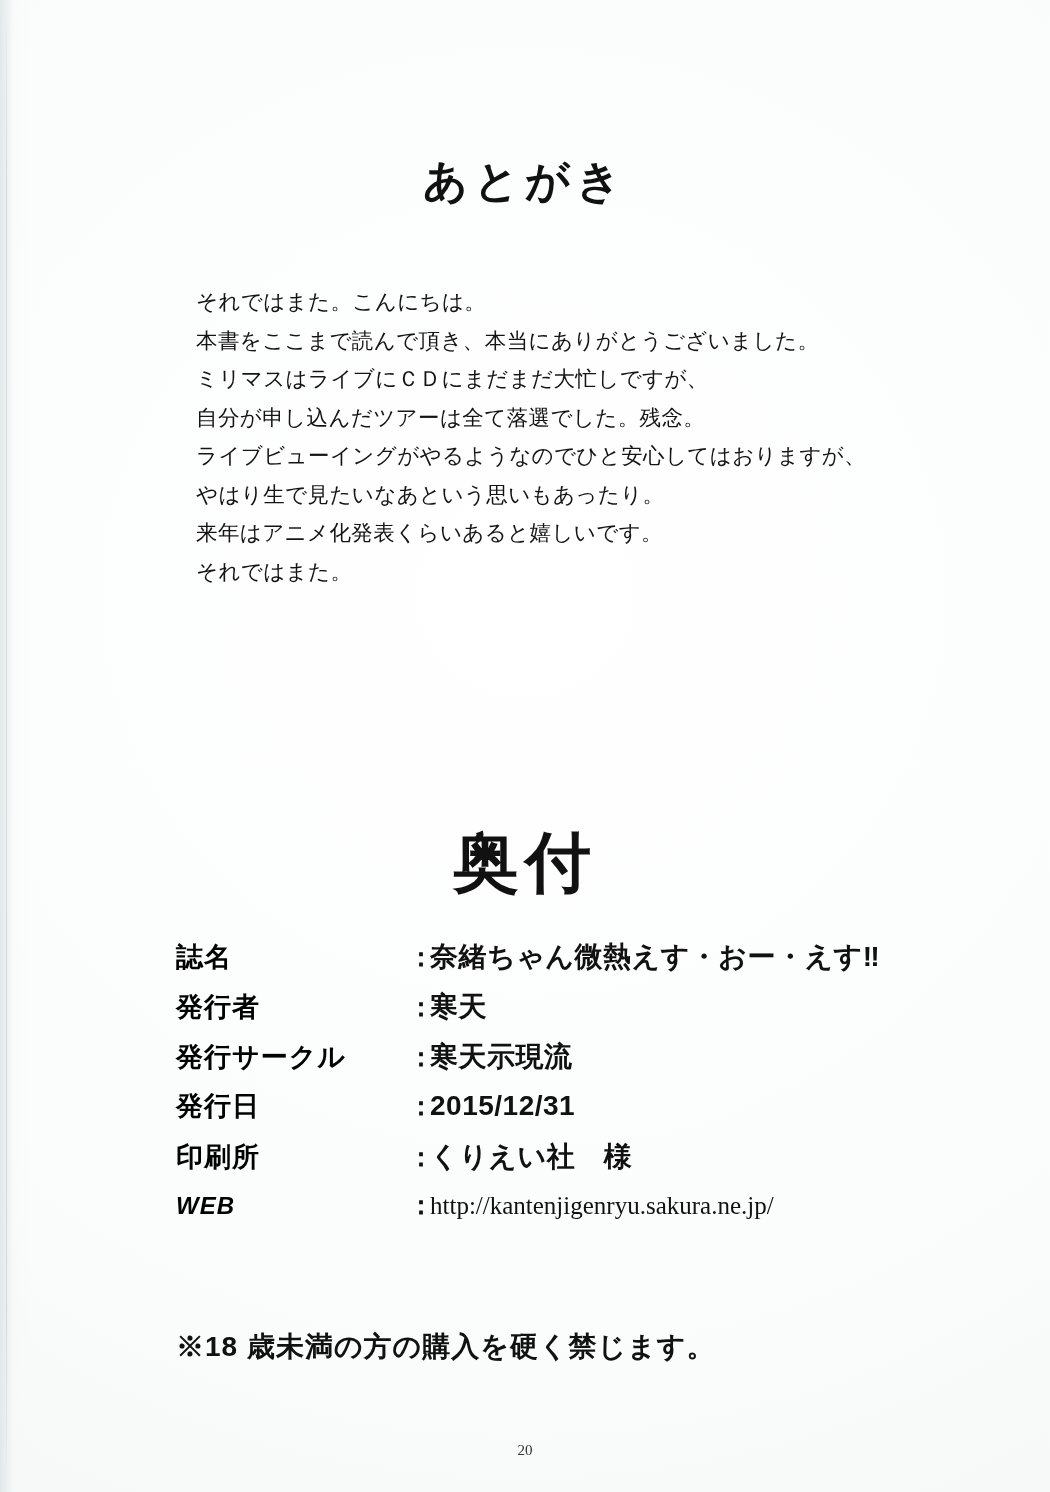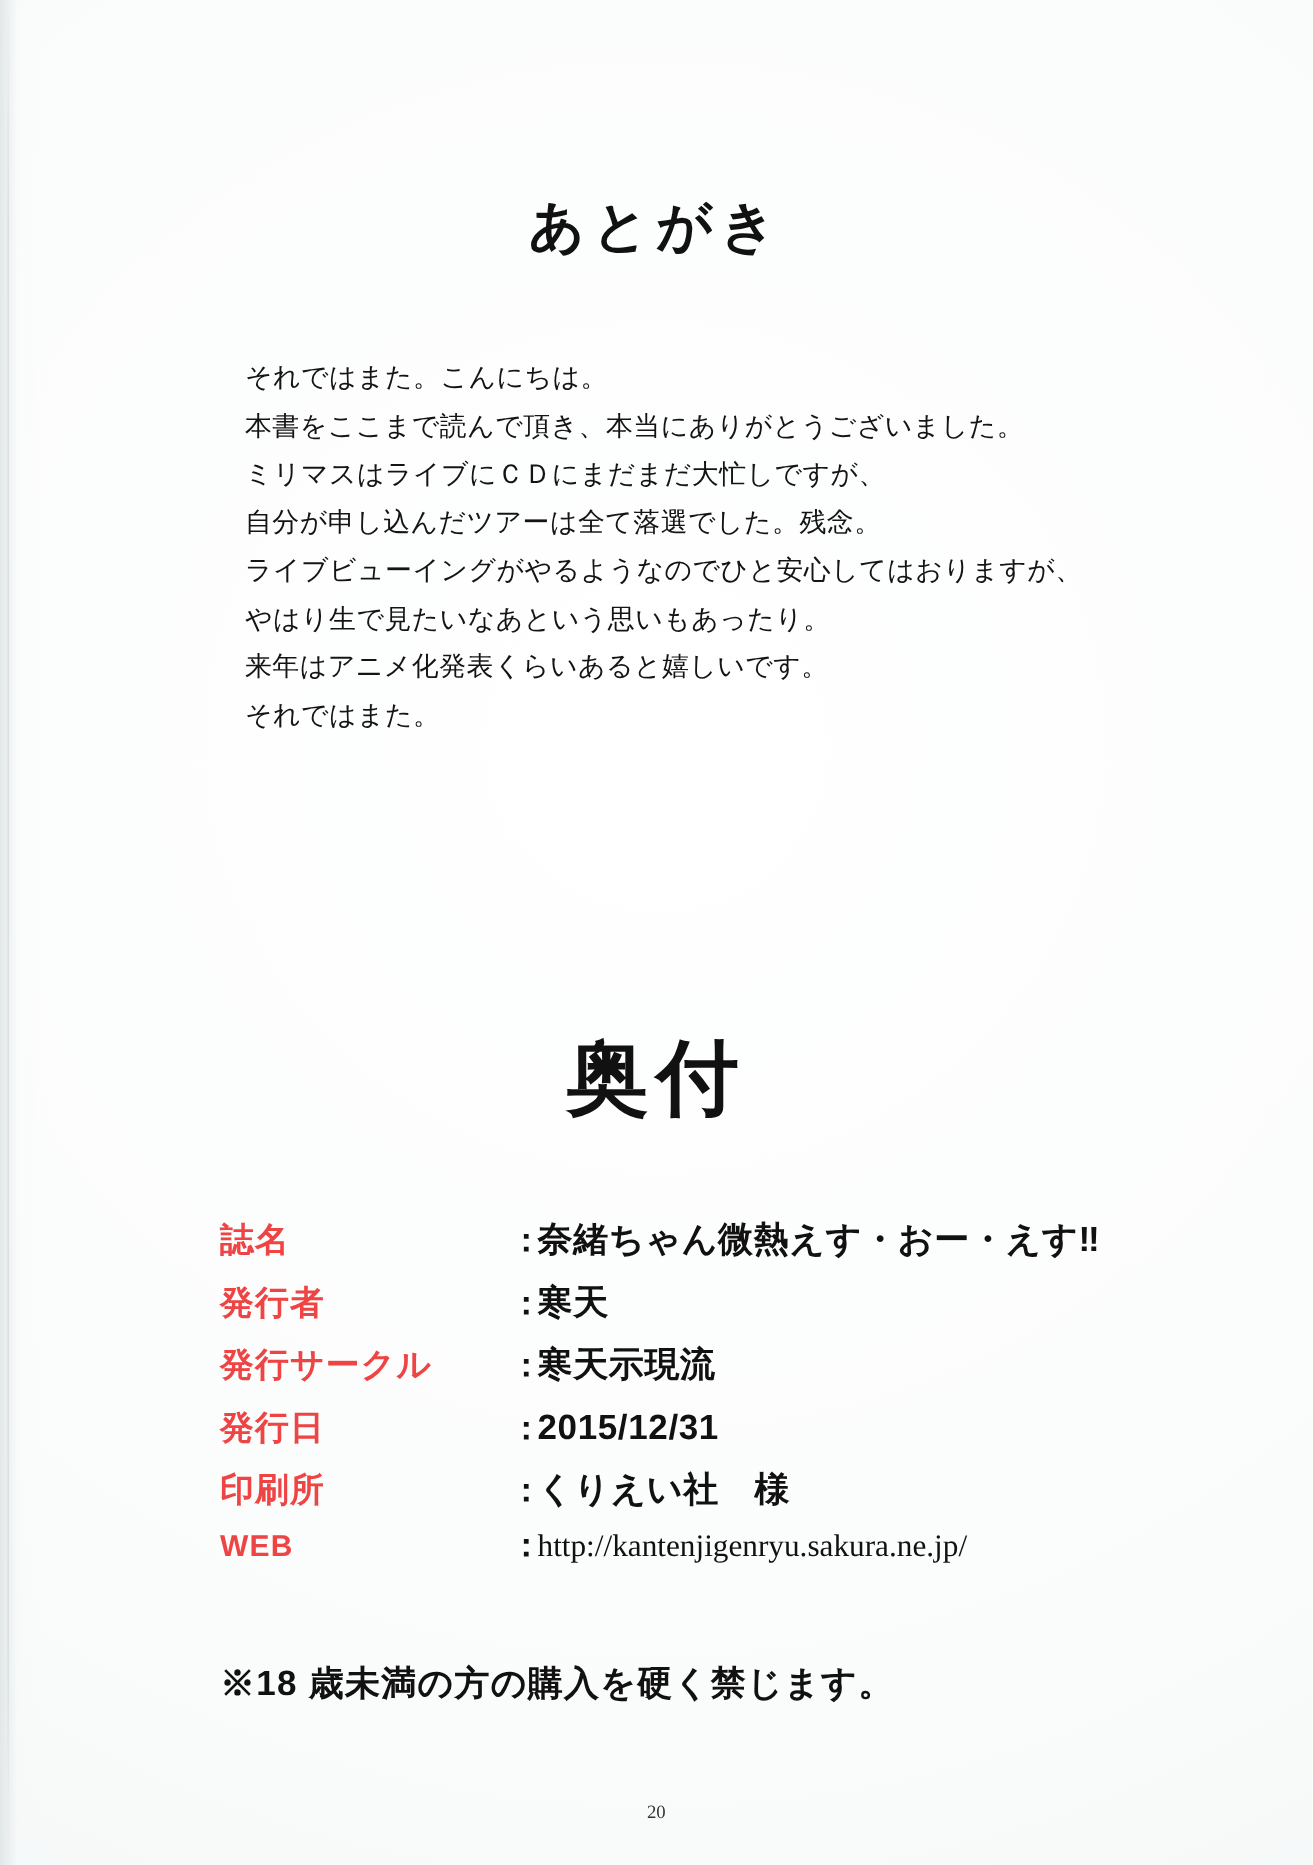--- a/index.html
+++ b/index.html
@@ -87,26 +87,26 @@
     display: flex;
     align-items: baseline;
     height: 50px;
   }
   .col-label {
     width: 232px;
     flex: 0 0 232px;
     font-size: 27px;
     font-weight: 700;
     letter-spacing: 1px;
-    color: #ef4444;
-    margin-top: 36px;
+    color: #000000;
   }
   .col-label.small {
     font-size: 24px;
     font-weight: 700;
+    font-style: italic;
   }
   .col-sep {
     width: 22px;
     flex: 0 0 22px;
     font-size: 26px;
     font-weight: 700;
     color: #111;
   }
   .col-value {
     font-size: 28px;

